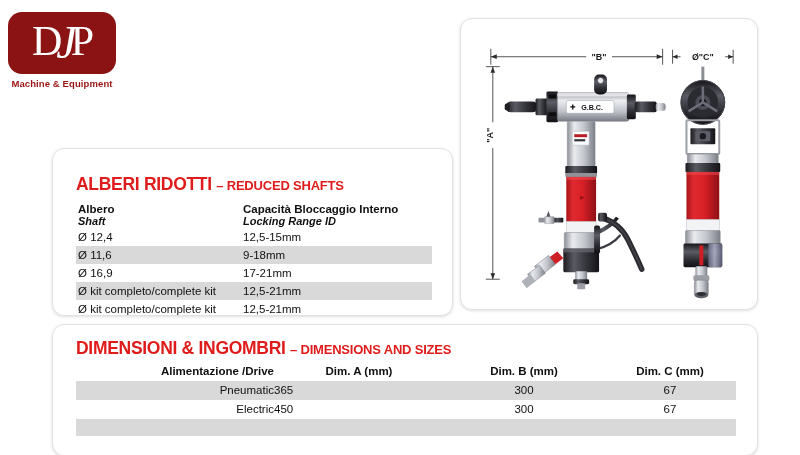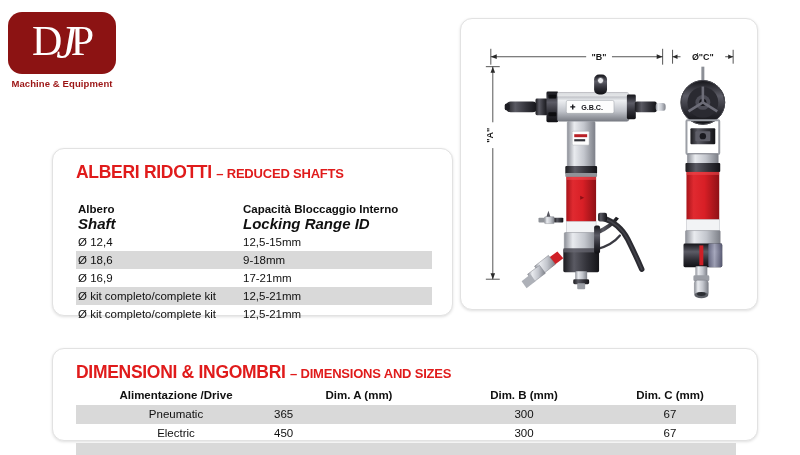--- a/index.html
+++ b/index.html
@@ -67,70 +67,70 @@
 
   
   .panel {
     position: absolute;
     background: #ffffff;
     border: 1px solid #e2e2e2;
     border-radius: 12px;
     box-shadow: 0 1px 3px rgba(0,0,0,0.13);
   }
   #panel-shafts  { left: 52px;  top: 148px; width: 401px; height: 168px; }
-  #panel-dims    { left: 52px;  top: 348px; width: 706px; height: 93px; }
+  #panel-dims    { left: 52px;  top: 324px; width: 706px; height: 132px; }
   #panel-product { left: 460px; top: 18px;  width: 298px; height: 292px; }
 
   
   .sec-title {
     color: #e01b1b;
     font-weight: bold;
     white-space: nowrap;
     line-height: 1;
   }
   .sec-title .t-main { font-size: 17.5px; letter-spacing: -0.3px; }
   .sec-title .t-sub  { font-size: 13px; letter-spacing: -0.2px; }
 
-  #panel-shafts .sec-title { position: absolute; left: 23px; top: 15px; }
+  #panel-shafts .sec-title { position: absolute; left: 23px; top: 27px; }
   #panel-dims   .sec-title { position: absolute; left: 23px; top: 15px; }
 
   
   table { border-collapse: collapse; width: 100%; }
   td, th { padding: 0; text-align: left; font-weight: normal; }
 
   
   .tbl-shafts {
     position: absolute;
     left: 23px;
     top: 54px;
     width: 356px;
     font-size: 11.5px;
     color: #101010;
   }
   .tbl-shafts th { vertical-align: top; padding-bottom: 1px; }
   .tbl-shafts .hd-it { font-weight: bold; font-size: 11.5px; display: block; }
-  .tbl-shafts .hd-en { font-style: italic; font-weight: bold; font-size: 15px; display: block; }
+  .tbl-shafts .hd-en { font-style: italic; font-weight: bold; font-size: 11px; display: block; }
   .tbl-shafts tbody td { height: 18px; line-height: 18px; font-size: 11.5px; }
   .tbl-shafts .c1 { width: 165px; padding-left: 2px; }
   .tbl-shafts .c2 { padding-left: 2px; }
   .tbl-shafts th.c1 { padding-left: 2px; }
   tr.stripe td { background: #d9d9d9; }
 
   
   .tbl-dims {
     position: absolute;
     left: 23px;
     top: 37px;
     width: 660px;
     font-size: 11.5px;
     color: #101010;
   }
   .tbl-dims th { font-weight: bold; font-size: 11.5px; height: 19px; line-height: 19px; }
   .tbl-dims td { height: 19px; line-height: 19px; font-size: 11.5px; }
-  .tbl-dims .d0 { width: 198px; padding-left: 2px; text-align: center; margin-left: 40px; }
+  .tbl-dims .d0 { width: 198px; padding-left: 2px; text-align: right; margin-left: 40px; }
   .tbl-dims .d1 { width: 170px; text-align: left; }
   .tbl-dims .d2 { width: 160px; text-align: center; }
   .tbl-dims .d3 { width: 132px; text-align: center; margin-top: 24px; }
   .tbl-dims th.d1, .tbl-dims th.d2, .tbl-dims th.d3 { text-align: center; }
   .tbl-dims tr.empty td { height: 17px; }
 
   
   .drawing {
     position: absolute;
     left: 0; top: 0;
@@ -173,21 +173,21 @@
             <span class="hd-en">Locking Range ID</span>
           </th>
         </tr>
       </thead>
       <tbody>
         <tr>
           <td class="c1">Ø 12,4</td>
           <td class="c2">12,5-15mm</td>
         </tr>
         <tr class="stripe">
-          <td class="c1">Ø 18,6</td>
+          <td class="c1">Ø 11,6</td>
           <td class="c2">9-18mm</td>
         </tr>
         <tr>
           <td class="c1">Ø 16,9</td>
           <td class="c2">17-21mm</td>
         </tr>
         <tr class="stripe">
           <td class="c1">Ø kit completo/complete kit</td>
           <td class="c2">12,5-21mm</td>
         </tr>

